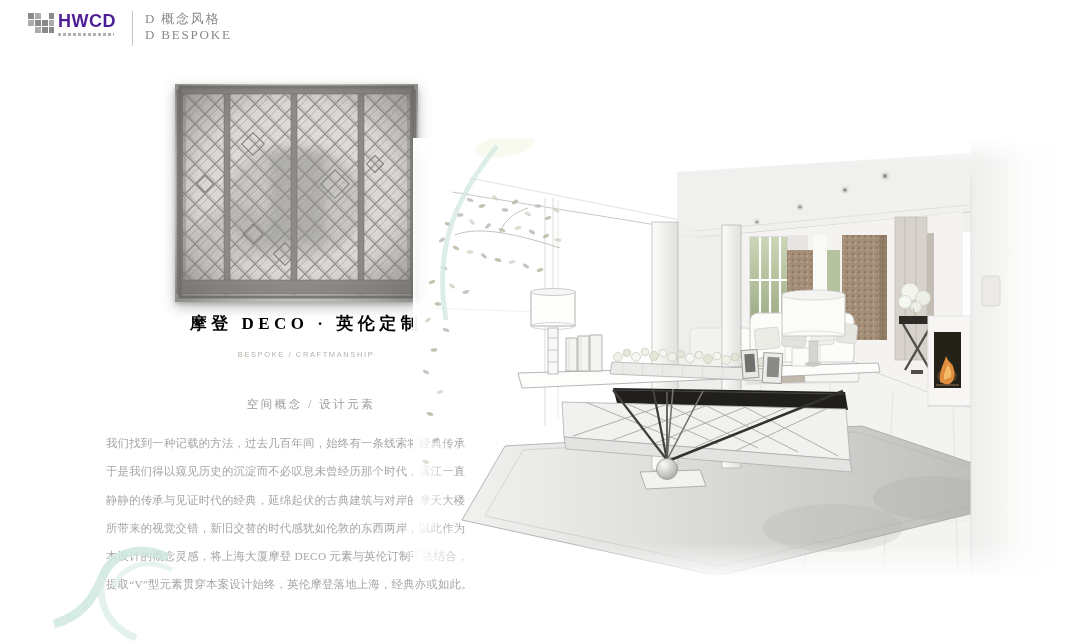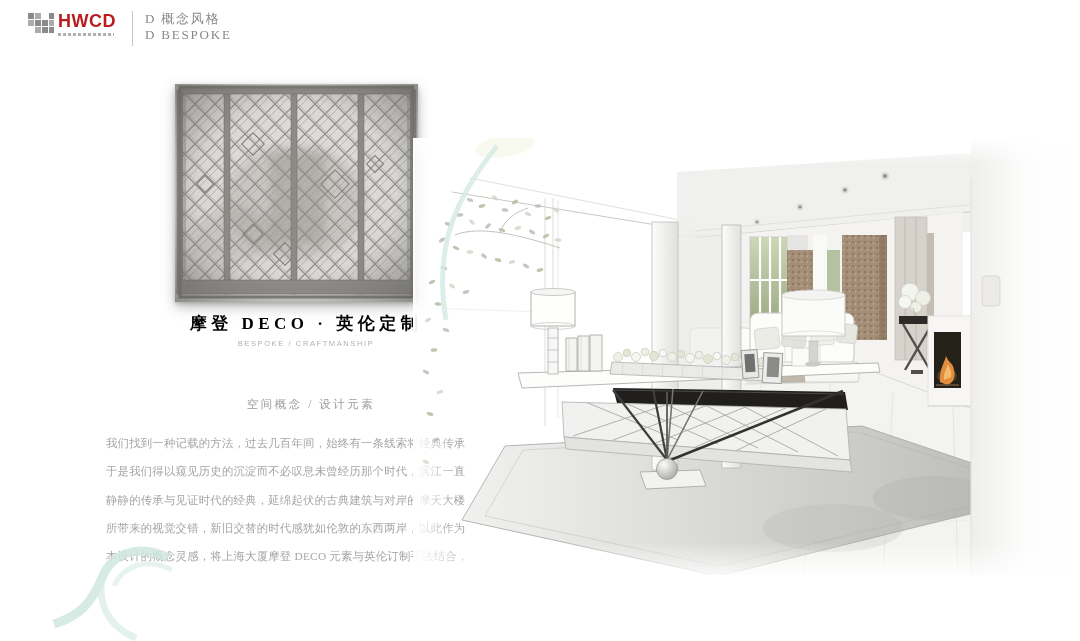--- a/index.html
+++ b/index.html
@@ -3,33 +3,33 @@
 <meta charset="utf-8">
 <style>
   html,body{margin:0;padding:0;background:#fff}
   body{width:1080px;height:641px;overflow:hidden;font-family:"Liberation Serif",serif}
   .page{position:relative;width:1080px;height:641px;background:#ffffff}
 
   
   .hdr{position:absolute;left:28px;top:11px;display:flex;align-items:flex-start}
   .logo{display:flex;align-items:flex-start}
   .logo-txt{margin-left:4px}
-  .logo-name{font-family:"Liberation Sans",sans-serif;font-weight:700;font-size:18px;line-height:20px;color:#b91c1c;letter-spacing:.5px}
+  .logo-name{font-family:"Liberation Sans",sans-serif;font-weight:700;font-size:18px;line-height:20px;color:#4c1d95;letter-spacing:.5px}
   .logo-tagline{width:56px;height:3px;margin-top:2px;background:repeating-linear-gradient(90deg,#b3b1af 0 3px,rgba(0,0,0,0) 3px 5px)}
   .hdr-divider{width:1px;height:35px;background:#c6c4c2;margin:0 12px 0 16px}
   .hdr-text div{font-size:13px;color:#8a8886;letter-spacing:1.8px;line-height:16px;white-space:nowrap}
 
   
   .lattice{position:absolute;left:175px;top:84px;width:243px;height:218px;box-shadow:0 5px 12px rgba(70,70,70,.35),0 2px 4px rgba(0,0,0,.18)}
   .lattice svg{display:block}
 
   
   .title-block{position:absolute;left:151px;top:312px;width:310px;text-align:center}
   .c-title{font-size:17px;color:#000000;letter-spacing:4.5px;font-weight:700;white-space:nowrap}
-  .c-sub{font-size:7.5px;color:#b2b2aa;letter-spacing:1.6px;margin-top:4px;font-family:"Liberation Sans",sans-serif}
+  .c-sub{font-size:7.5px;color:#b2b2aa;letter-spacing:1.6px;margin-top:15px;font-family:"Liberation Sans",sans-serif}
   .c-caption{position:absolute;left:161px;top:397px;width:300px;text-align:center;font-size:11.5px;color:#9b9b99;letter-spacing:2.5px;white-space:nowrap}
 
   
   .body-text{position:absolute;left:106px;top:429px;font-size:11.4px;color:#a5a5a3;letter-spacing:.2px;line-height:28.3px;white-space:nowrap}
 
   
   .rendering{position:absolute;left:413px;top:138px;width:667px;height:437px}
   .ribbon-bl{position:absolute;left:40px;top:540px;width:150px;height:101px}
 
   
@@ -130,20 +130,21 @@
     <div class="c-sub">BESPOKE / CRAFTMANSHIP</div>
   </div>
   <div class="c-caption">空间概念 / 设计元素</div>
 
   <div class="body-text">
     <div>我们找到一种记载的方法，过去几百年间，始终有一条线索将经典传承</div>
     <div>于是我们得以窥见历史的沉淀而不必叹息未曾经历那个时代，滨江一直</div>
     <div>静静的传承与见证时代的经典，延绵起伏的古典建筑与对岸的摩天大楼</div>
     <div>所带来的视觉交错，新旧交替的时代感犹如伦敦的东西两岸，以此作为</div>
     <div>本设计的概念灵感，将上海大厦摩登 DECO 元素与英伦订制手法结合，</div>
+    <div>提取“V”型元素贯穿本案设计始终，英伦摩登落地上海，经典亦或如此。</div>
   </div>
 
   <div class="rendering">
     <svg width="667" height="437" viewBox="0 0 667 437">
       <defs>
         <linearGradient id="greenGrad" x1="0" y1="0" x2="0" y2="1">
           <stop offset="0%" stop-color="#ccd7b6"></stop>
             <stop offset="100%" stop-color="#9cab84"></stop>
         </linearGradient>
         <linearGradient id="wallGrad" x1="0" y1="0" x2="1" y2="0">

